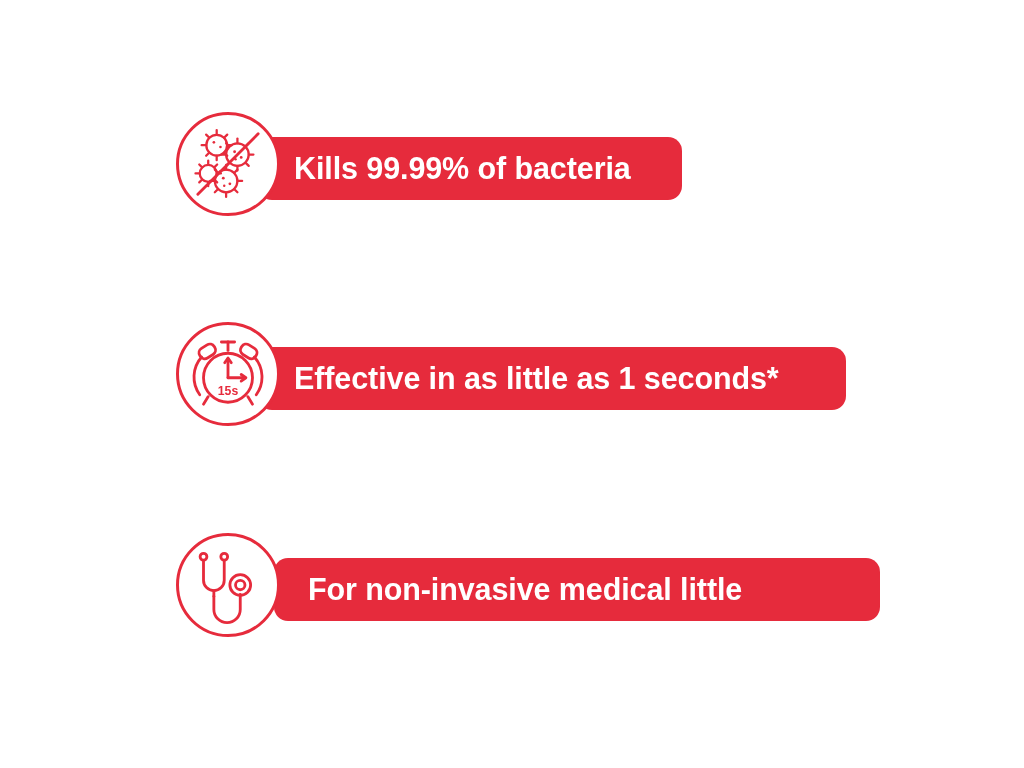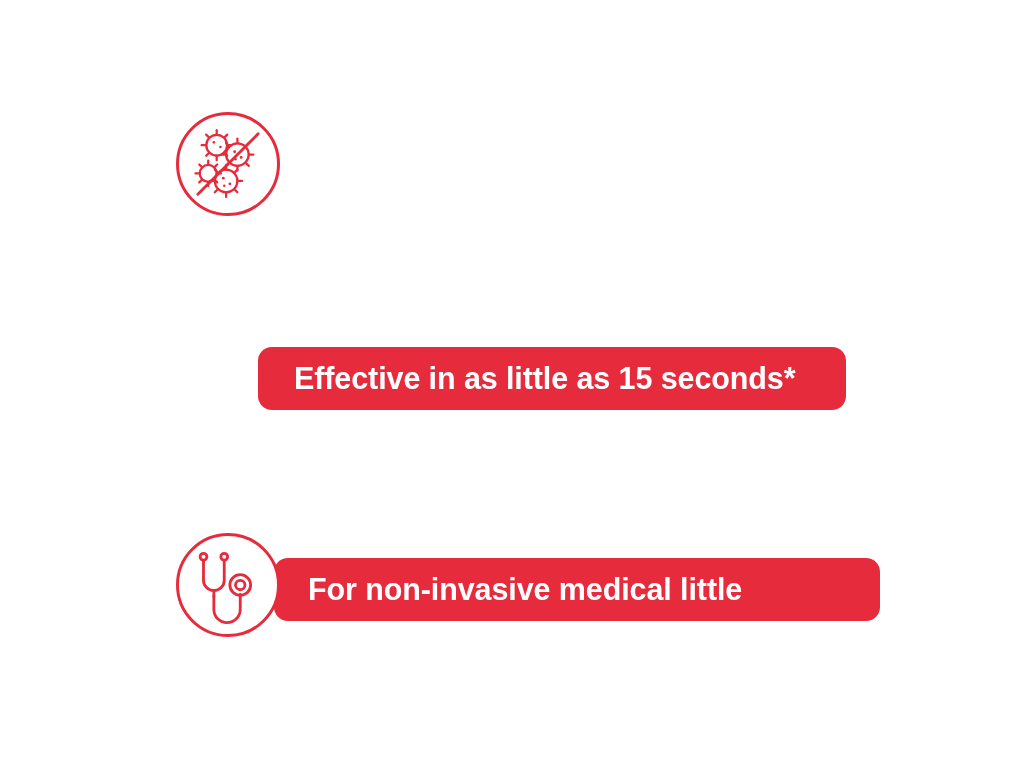--- a/index.html
+++ b/index.html
@@ -100,20 +100,23 @@
     font-size: 13px;
   }
 </style>
 </head>
 <body>
 
 <div id="stage">
 
   <div class="badge badge-1">
 
+    <div class="bar">
+      <div class="bar-label">Kills 99.99% of bacteria</div>
+    </div>
 
     <div class="icon-circle">
       <svg viewBox="0 0 104 104" xmlns="http://www.w3.org/2000/svg" aria-hidden="true">
 
         <g class="ic-stroke" stroke-width="2.4">
           <circle cx="62" cy="42" r="12"></circle>
           <line x1="62" y1="30" x2="62" y2="25"></line>
           <line x1="70.5" y1="33.5" x2="74" y2="30"></line>
           <line x1="74" y1="42" x2="79" y2="42"></line>
           <line x1="70.5" y1="50.5" x2="74" y2="54"></line>
@@ -174,23 +177,51 @@
         </g>
 
         <line class="ic-stroke" stroke-width="3" x1="20" y1="84" x2="84" y2="20"></line>
       </svg>
     </div>
   </div>
 
   <div class="badge badge-2">
 
     <div class="bar">
-      <div class="bar-label">Effective in as little as 15 seconds*</div>
-    </div>
-
+      <div class="bar-label">Effective in as little as 1 seconds*</div>
+    </div>
+
+    <div class="icon-circle">
+      <svg viewBox="0 0 104 104" xmlns="http://www.w3.org/2000/svg" aria-hidden="true">
+
+        <g class="ic-stroke" stroke-width="3">
+          <rect x="21" y="22" width="18" height="12" rx="5.5" transform="rotate(-32 30 28)"></rect>
+
+          <rect x="65" y="22" width="18" height="12" rx="5.5" transform="rotate(32 74 28)"></rect>
+
+          <line x1="52" y1="18" x2="52" y2="27"></line>
+          <line x1="45" y1="18" x2="59" y2="18"></line>
+
+          <circle cx="52" cy="56" r="26"></circle>
+
+          <line x1="31" y1="76" x2="26" y2="84"></line>
+          <line x1="73" y1="76" x2="78" y2="84"></line>
+
+          <path d="M 24 34 A 32 32 0 0 0 22 74"></path>
+
+          <path d="M 80 34 A 32 32 0 0 1 82 74"></path>
+
+          <line x1="52" y1="56" x2="52" y2="36"></line>
+          <polyline points="48.5,40 52,35 55.5,40"></polyline>
+          <line x1="52" y1="56" x2="70" y2="56"></line>
+          <polyline points="66,52.5 71,56 66,59.5"></polyline>
+        </g>
+        <text class="ic-text" x="52" y="74" text-anchor="middle">15s</text>
+      </svg>
+    </div>
   </div>
 
   <div class="badge badge-3">
 
     <div class="bar">
       <div class="bar-label">For non-invasive medical little</div>
     </div>
 
     <div class="icon-circle">
       <svg viewBox="0 0 104 104" xmlns="http://www.w3.org/2000/svg" aria-hidden="true">

